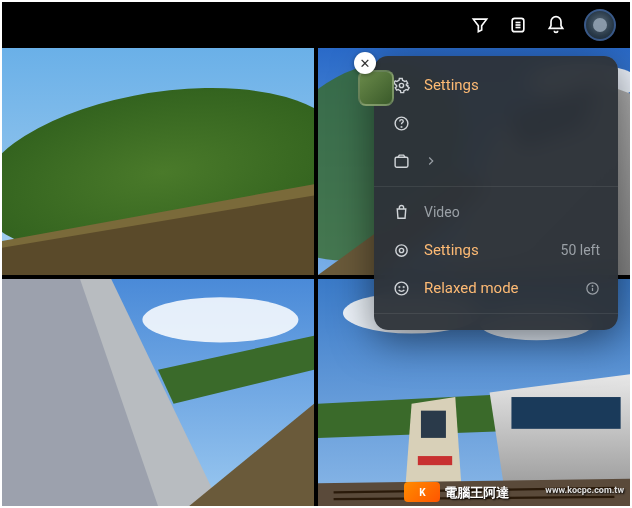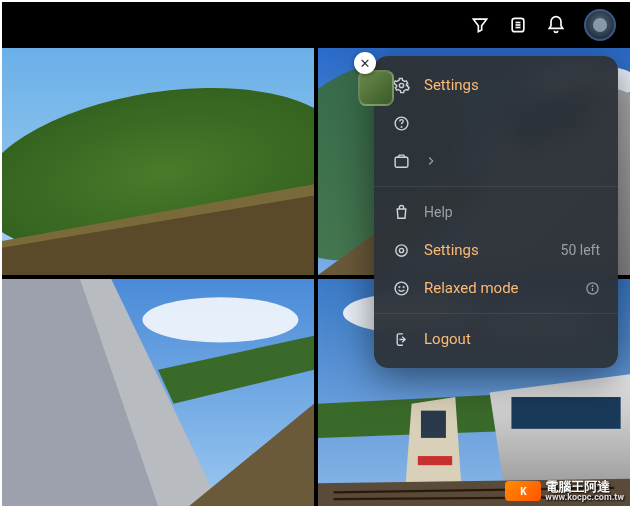--- a/index.html
+++ b/index.html
@@ -14,21 +14,21 @@
   .menu{position:absolute;top:54px;right:12px;width:244px;background:rgba(45,50,56,0.96);backdrop-filter:blur(10px);border-radius:14px;padding:10px 0;color:#fff;font-size:15px;box-shadow:0 10px 40px rgba(0,0,0,0.5);}
   .menu-item{display:flex;align-items:center;padding:10px 18px;gap:14px;cursor:pointer;}
   .menu-item .mi-icon{width:18px;height:18px;display:flex;align-items:center;justify-content:center;color:#d0d4d8;flex:0 0 18px;}
   .menu-item .mi-label{flex:1;color:#fdba74;}
   .menu-item .mi-right{color:#9aa0a6;font-size:14px;display:flex;align-items:center;}
   .menu-sep{height:1px;background:rgba(255,255,255,0.08);margin:6px 0;}
   .close-badge{position:absolute;top:50px;left:352px;width:22px;height:22px;border-radius:50%;background:#fff;display:flex;align-items:center;justify-content:center;color:#333;font-size:13px;cursor:pointer;box-shadow:0 1px 4px rgba(0,0,0,0.4);z-index:3;}
   .mini-thumb{position:absolute;top:68px;left:356px;width:32px;height:32px;border-radius:8px;background:linear-gradient(135deg,#6a8a4a,#3a5a2a);border:2px solid rgba(255,255,255,0.2);z-index:2;}
   .watermark{position:absolute;right:6px;bottom:4px;display:flex;align-items:center;gap:4px;font-size:12px;z-index:5;}
   .wm-logo{width:36px;height:20px;border-radius:4px;background:linear-gradient(135deg,#ff8c00,#ff5500);display:flex;align-items:center;justify-content:center;color:#fff;font-size:10px;font-weight:bold;}
-  .wm-text{display:flex;flex-direction:column;line-height:1;}
+  .wm-text{display:flex;line-height:1;gap:36px;}
   .wm-title{color:#fff;font-weight:bold;font-size:13px;text-shadow:1px 1px 2px #000;}
   .wm-url{color:#ddd;font-size:9px;text-shadow:1px 1px 2px #000;font-weight:bold;}
 </style>
 </head>
 <body>
 
 <div class="app">
 
   <div class="topbar">
     <div class="icon">
@@ -176,21 +176,21 @@
       </span>
     </div>
     <div class="menu-sep"></div>
     <div class="menu-item">
       <span class="mi-icon">
         <svg width="17" height="17" viewBox="0 0 24 24" fill="none" stroke="currentColor" stroke-width="2">
             <path d="M6 7h12l-1 13H7L6 7z"></path>
             <path d="M9 7V5a3 3 0 016 0v2"></path>
           </svg>
       </span>
-      <span class="mi-right">Help</span>
+      <span class="mi-right">Video</span>
     </div>
     <div class="menu-item">
       <span class="mi-icon">
         <svg width="17" height="17" viewBox="0 0 24 24" fill="none" stroke="currentColor" stroke-width="2">
             <circle cx="12" cy="12" r="8"></circle>
             <circle cx="12" cy="12" r="3"></circle>
           </svg>
       </span>
       <span class="mi-label">Settings</span>
       <span class="mi-right">50 left</span>
@@ -207,30 +207,20 @@
       <span class="mi-label">Relaxed mode</span>
       <span class="mi-right">
         <svg width="15" height="15" viewBox="0 0 24 24" fill="none" stroke="currentColor" stroke-width="2">
             <circle cx="12" cy="12" r="9"></circle>
             <line x1="12" y1="11" x2="12" y2="16"></line>
             <circle cx="12" cy="8" r="0.5" fill="currentColor"></circle>
           </svg>
       </span>
     </div>
     <div class="menu-sep"></div>
-    <div class="menu-item">
-      <span class="mi-icon">
-        <svg width="17" height="17" viewBox="0 0 24 24" fill="none" stroke="currentColor" stroke-width="2">
-            <path d="M14 4h-6a2 2 0 00-2 2v12a2 2 0 002 2h6"></path>
-            <polyline points="13 8 17 12 13 16"></polyline>
-            <line x1="17" y1="12" x2="9" y2="12"></line>
-          </svg>
-      </span>
-      <span class="mi-label">Logout</span>
-    </div>
   </div>
 
   <div class="watermark">
     <div class="wm-logo">K</div>
     <div class="wm-text">
       <span class="wm-title">電腦王阿達</span>
       <span class="wm-url">www.kocpc.com.tw</span>
     </div>
   </div>
 

